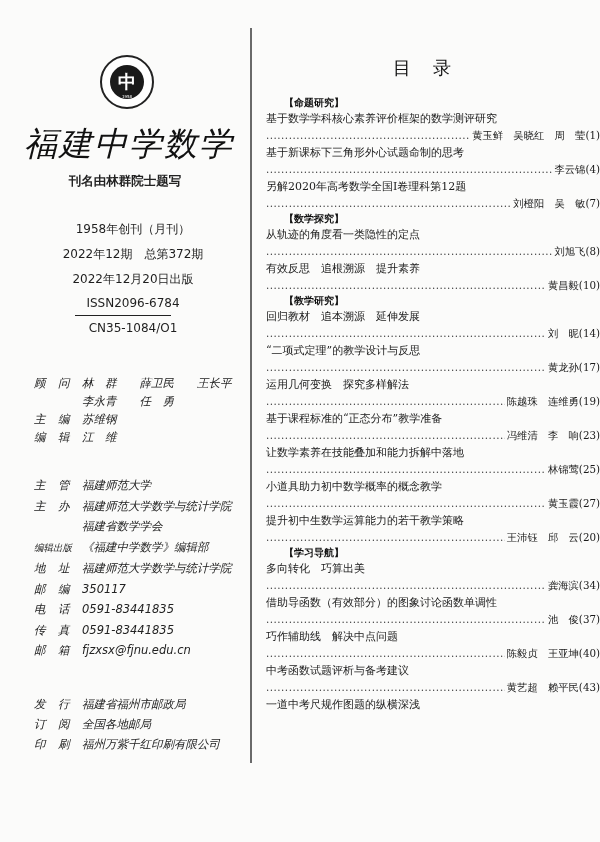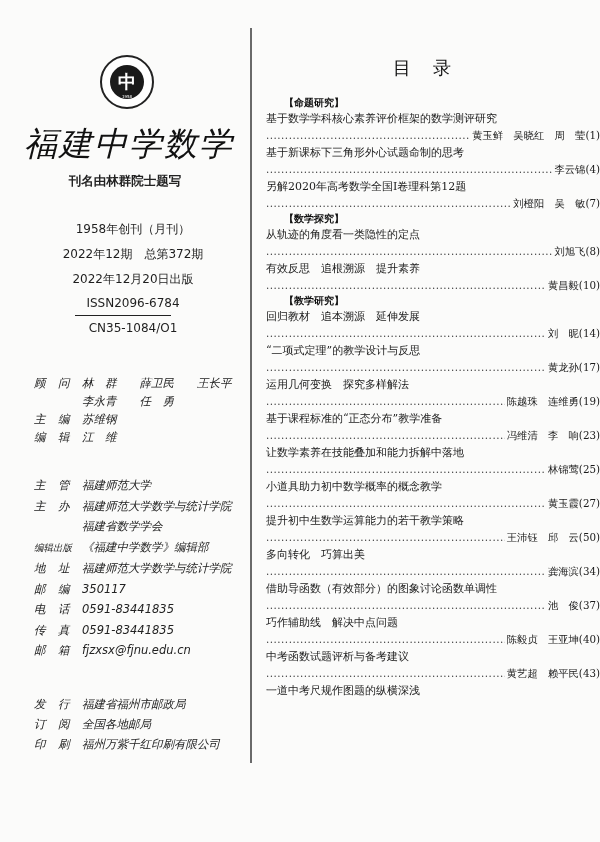--- a/index.html
+++ b/index.html
@@ -156,22 +156,23 @@
       <div class="art-title">小道具助力初中数学概率的概念教学</div>
       <div class="art-meta">
         <span class="dots"></span>
         <span class="authors">黄玉霞</span>
         <span>(27)</span>
       </div>
       <div class="art-title">提升初中生数学运算能力的若干教学策略</div>
       <div class="art-meta">
         <span class="dots"></span>
         <span class="authors">王沛钰　邱　云</span>
-        <span>(50)</span>
+        <span>(20)</span>
       </div>
+      <div class="section">【学习导航】</div>
       <div class="art-title">多向转化　巧算出美</div>
       <div class="art-meta">
         <span class="dots"></span>
         <span class="authors">龚海滨</span>
         <span>(34)</span>
       </div>
       <div class="art-title">借助导函数（有效部分）的图象讨论函数单调性</div>
       <div class="art-meta">
         <span class="dots"></span>
         <span class="authors">池　俊</span>

